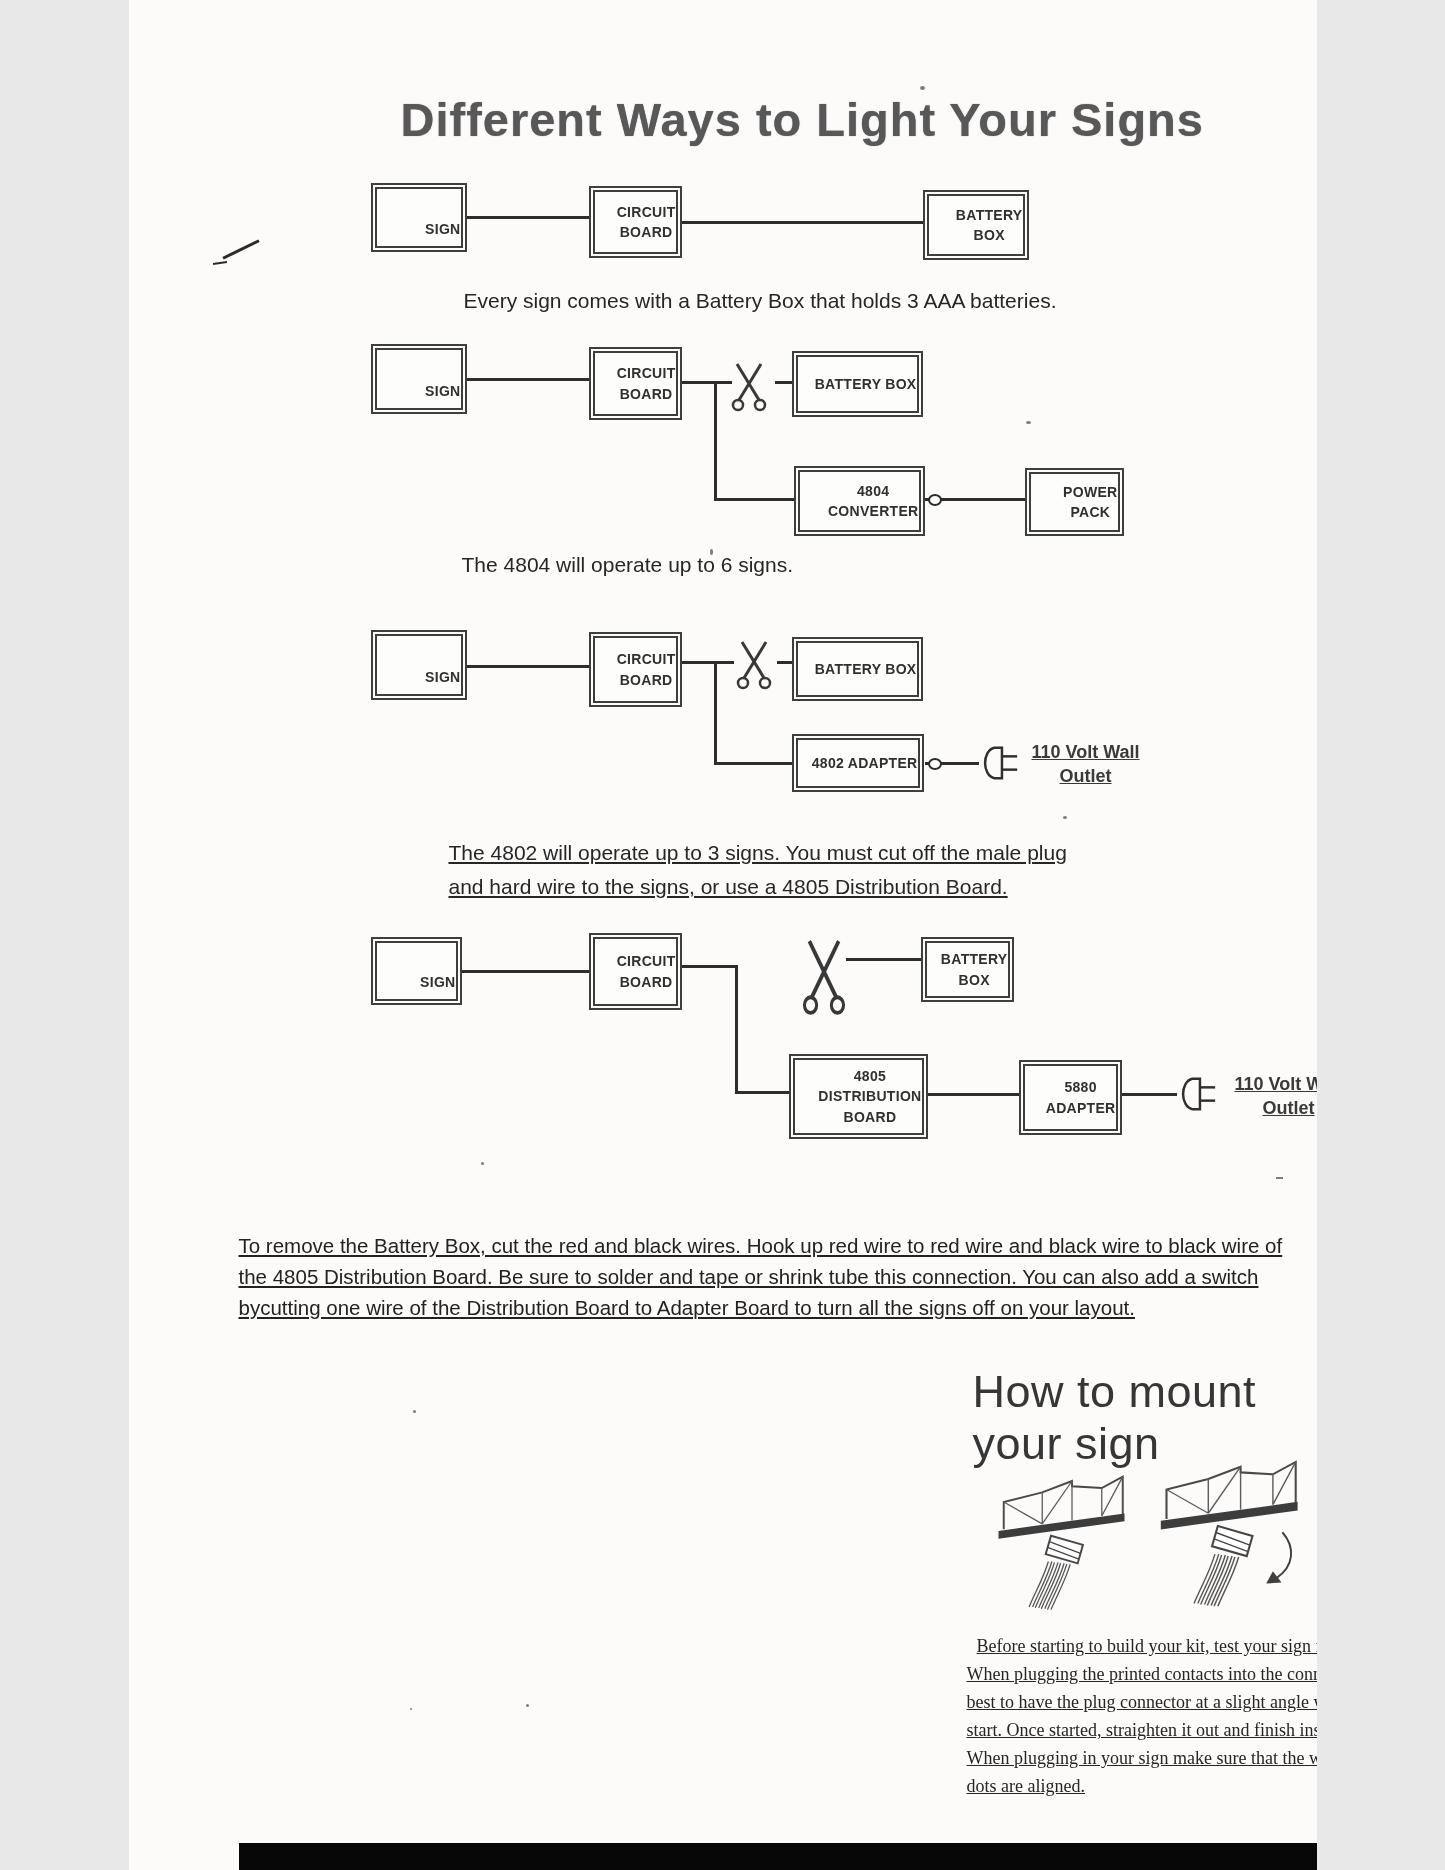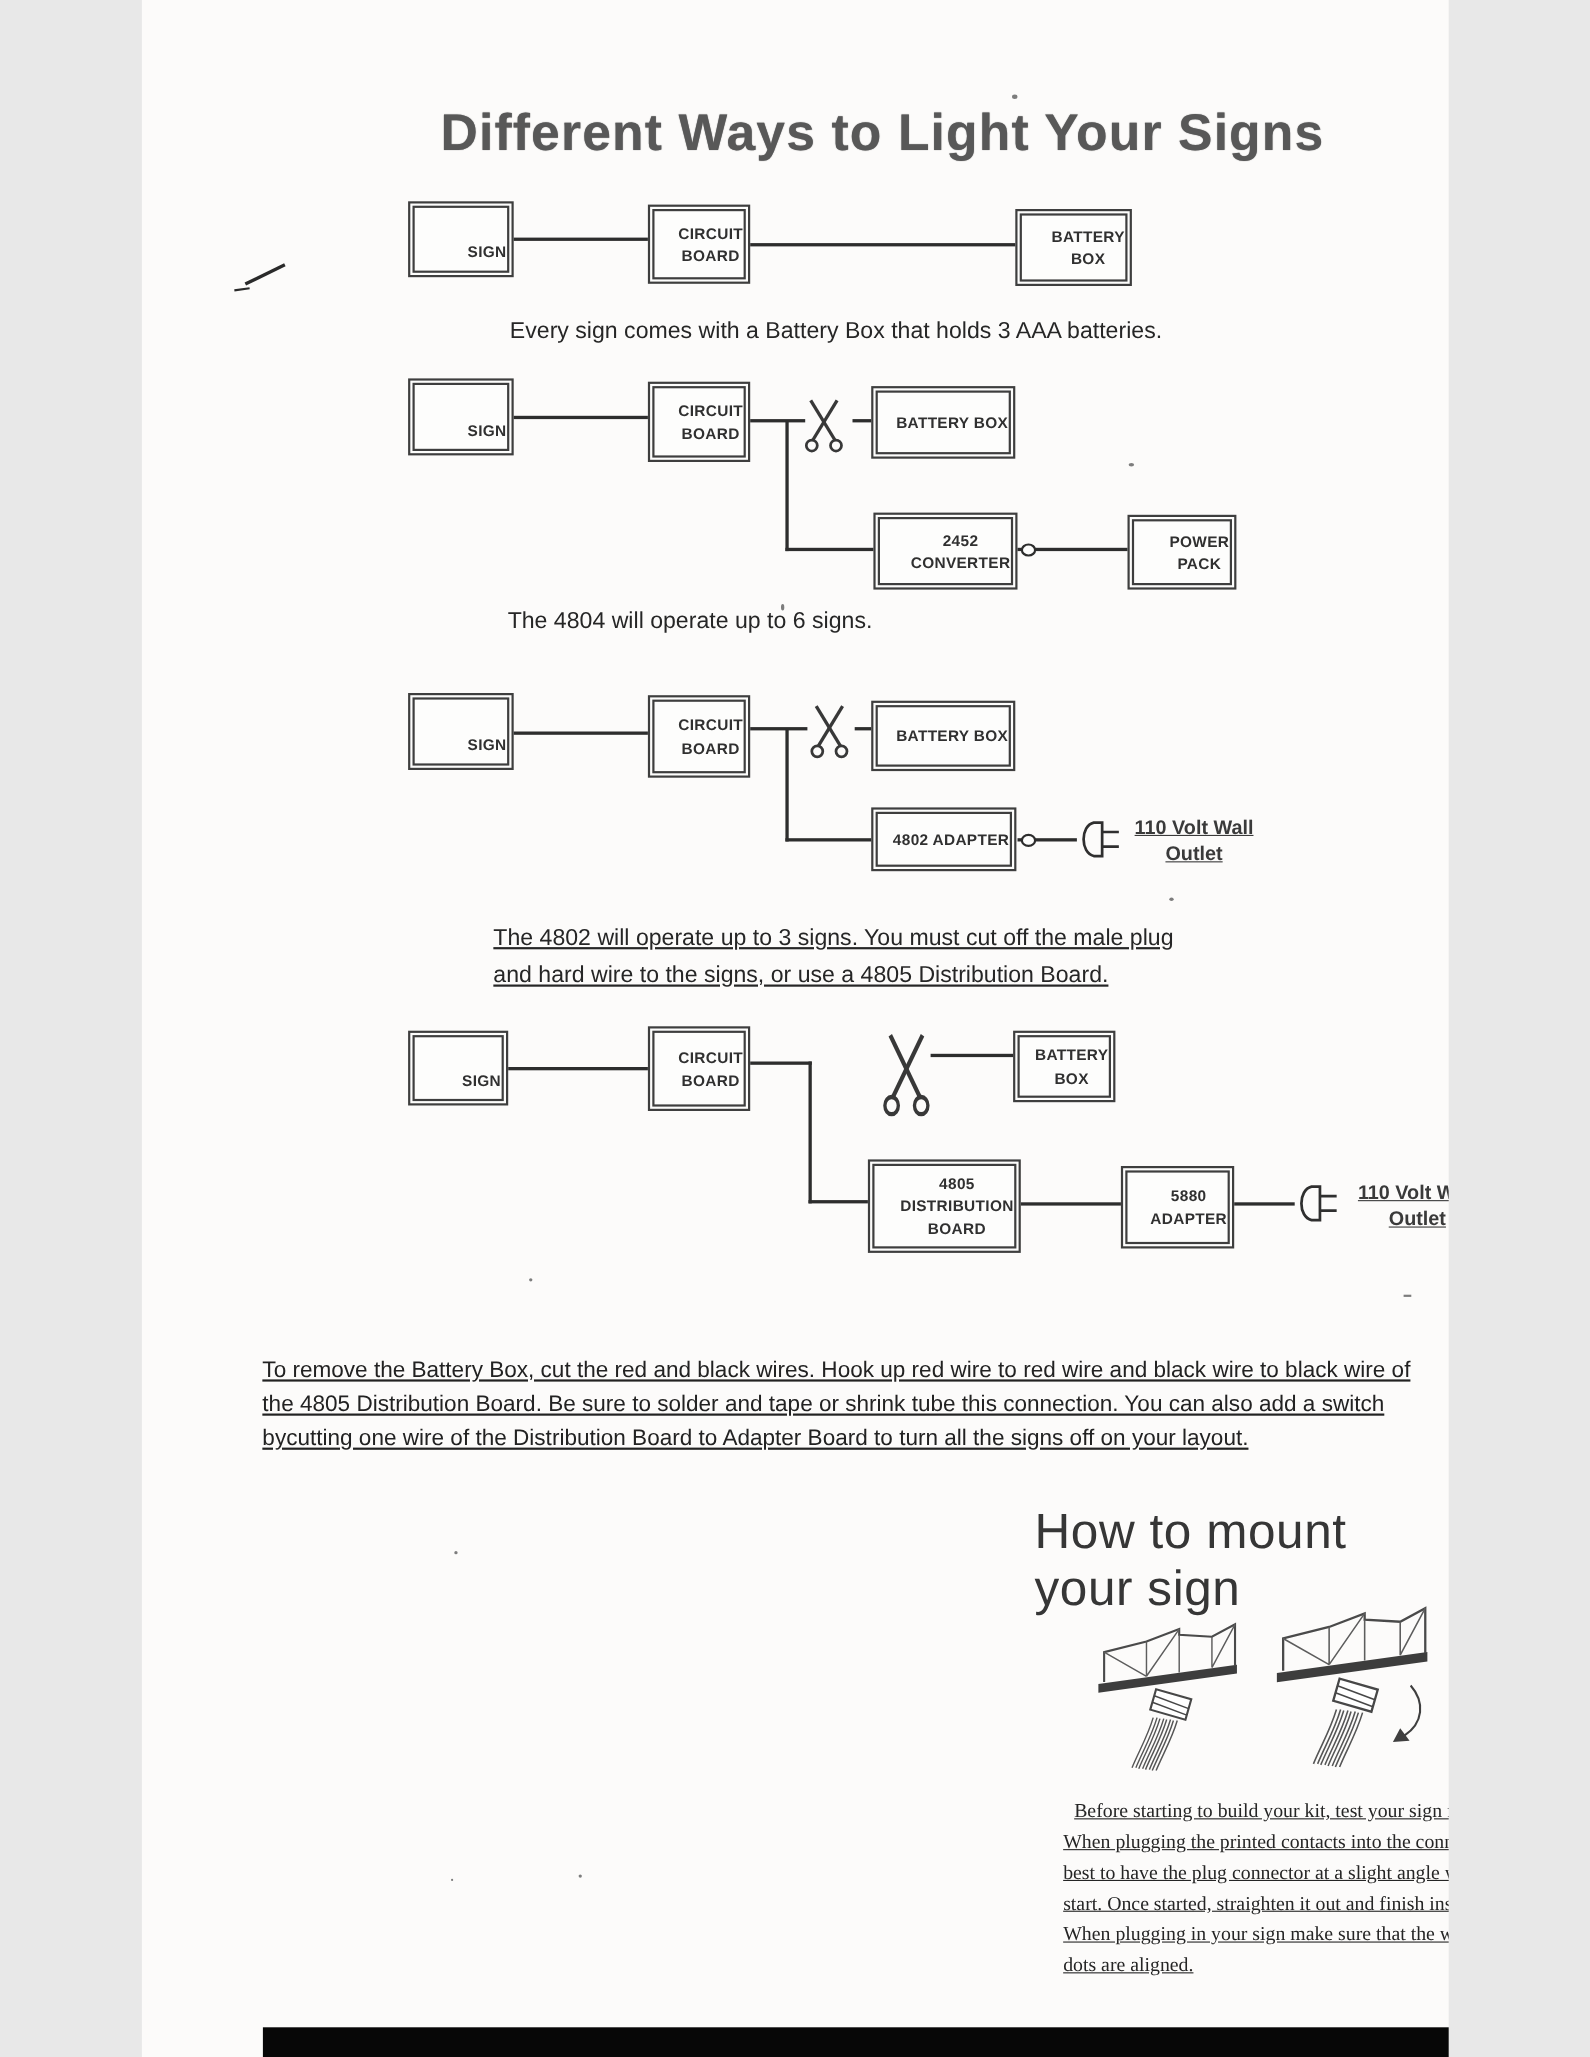--- a/index.html
+++ b/index.html
@@ -21,21 +21,21 @@
     line-height:1.45;white-space:pre-line;box-sizing:border-box;
   }
   .signbox{align-items:flex-end;padding-bottom:7px;}
   .wh{position:absolute;height:3px;background:#2d2d2d;}
   .wv{position:absolute;width:3px;background:#2d2d2d;}
   .caption{font-size:21px;color:#262626;font-weight:500;}
   .cap3{line-height:34px;}
   .cap4{font-style:italic;font-weight:bold;font-size:22px;text-align:center;line-height:35px;color:#333;}
   .outlet{font-size:18px;font-weight:bold;color:#3a3a3a;text-align:center;line-height:1.35;}
   .note{font-size:20.5px;line-height:31px;color:#222;}
-  .mount-h{font-size:45px;font-weight:400;color:#363636;letter-spacing:.5px;}
+  .mount-h{font-size:45px;font-weight:400;color:#363636;letter-spacing:.5px;margin-left:32px;}
   .serifblock{
     font-family:"Liberation Serif",serif;font-size:18px;line-height:28px;
     color:#252525;text-indent:10px;
   }
   .oval{position:absolute;width:10px;height:8px;border:2px solid #2d2d2d;border-radius:50%;background:#fdfdfc;}
   .speck{position:absolute;background:#7d7d7d;border-radius:50%;}
   .edgemark{position:absolute;background:#5b5b5b;}
   .blackbar{position:absolute;background:#070707;}
   svg{display:block;}
 </style>
@@ -88,21 +88,21 @@
   <div class="dbox" style="left:794px;top:190px;width:106px;height:70px;"><span>BATTERY
 BOX</span></div>
   <div class="wh" style="left:338px;top:216px;width:122px;"></div>
   <div class="wh" style="left:553px;top:221px;width:241px;"></div>
   <div class="abs caption" style="left:335px;top:289px;">Every sign comes with a Battery Box that holds 3 AAA batteries.</div>
 
   <div class="dbox signbox" style="left:242px;top:344px;width:96px;height:70px;"><span>SIGN</span></div>
   <div class="dbox" style="left:460px;top:347px;width:93px;height:73px;"><span>CIRCUIT
 BOARD</span></div>
   <div class="dbox" style="left:663px;top:351px;width:131px;height:66px;"><span>BATTERY BOX</span></div>
-  <div class="dbox" style="left:665px;top:466px;width:131px;height:70px;"><span>2452
+  <div class="dbox" style="left:665px;top:466px;width:131px;height:70px;"><span>4804
 CONVERTER</span></div>
   <div class="dbox" style="left:896px;top:468px;width:99px;height:68px;"><span>POWER
 PACK</span></div>
   <div class="wh" style="left:338px;top:378px;width:122px;"></div>
   <div class="wh" style="left:553px;top:381px;width:50px;"></div>
   <div class="wh" style="left:646px;top:381px;width:17px;"></div>
   <div class="wv" style="left:585px;top:383px;height:118px;"></div>
   <div class="wh" style="left:585px;top:498px;width:80px;"></div>
   <div class="wh" style="left:796px;top:498px;width:100px;"></div>
   <div class="oval" style="left:799px;top:494px;"></div>

